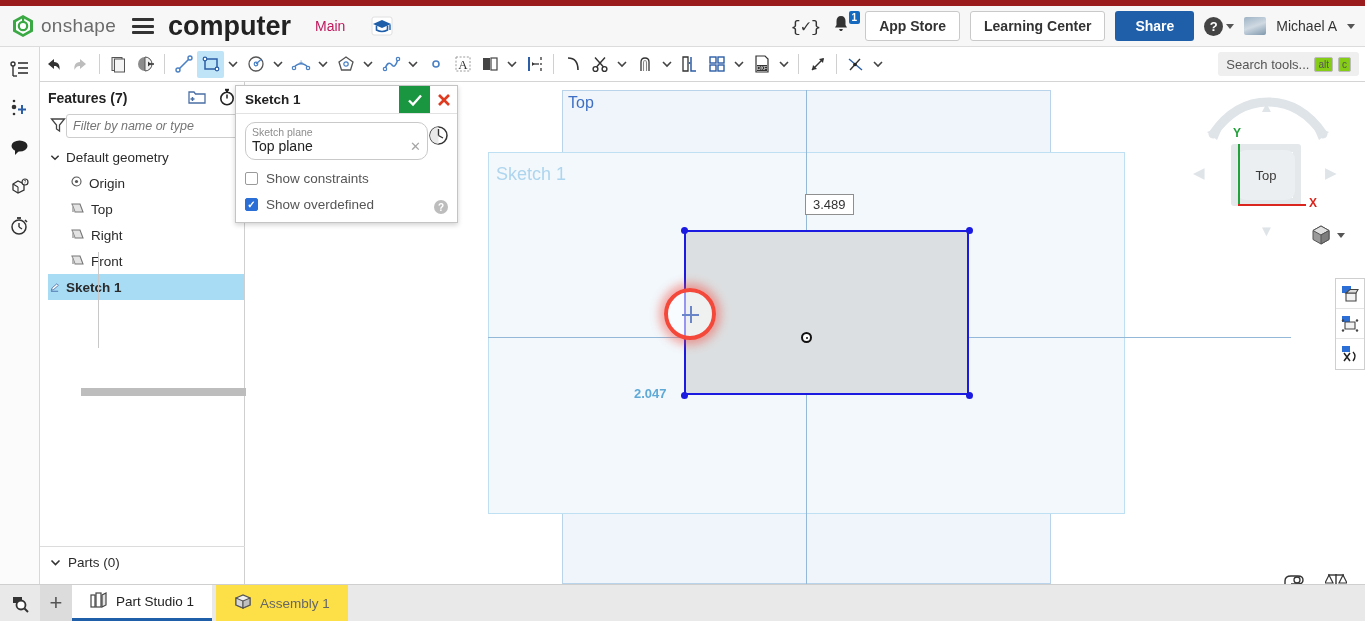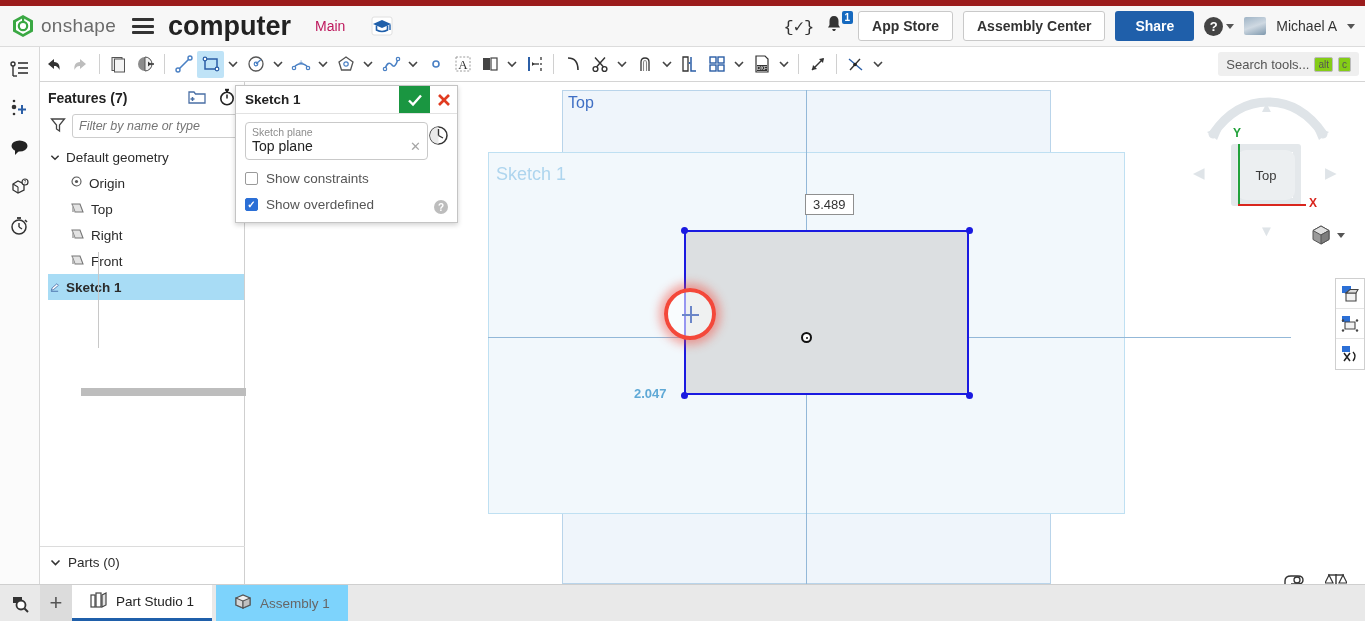--- a/index.html
+++ b/index.html
@@ -99,21 +99,21 @@
   .rail-ic { width:24px;height:24px;display:flex;align-items:center;justify-content:center;cursor:pointer;}
 
   
   .feat-panel {
     position:absolute; top:82px; left:40px; width:205px; height:502px;
     background:#fff; border-right:1px solid #cfcfcf;
   }
   .feat-head { display:flex;align-items:center;height:32px;padding:0 8px;}
   .feat-title { font-size:14px;font-weight:bold;color:#222; }
   .feat-head-icons { margin-left:auto;display:flex;gap:12px;align-items:center;}
-  .filter-row { display:flex;align-items:center;gap:6px;padding:0 8px 6px 10px;}
+  .filter-row { display:flex;align-items:center;padding:0 8px 6px 10px;}
   .filter-input {
     flex:1;height:24px;border:1px solid #cdcdcd;border-radius:3px;
     font-size:12.5px;font-style:italic;color:#9a9a9a;padding:0 6px;
     font-family:"Liberation Sans", sans-serif; background:#fff;
   }
   .tree { padding-left:8px;text-align:center; }
   .tree-row {
     display:flex;align-items:center;height:26px;gap:6px;cursor:pointer;
     font-size:13.5px;color:#2b2b2b;padding-left:2px;
   }
@@ -149,21 +149,21 @@
   .dlg-ok {
     margin-left:auto;width:31px;height:27px;background:#1a9641;color:#fff;
     display:flex;align-items:center;justify-content:center;font-size:16px;cursor:pointer;
   }
   .dlg-cancel {
     width:27px;height:27px;color:#e03b20;display:flex;align-items:center;justify-content:center;
     font-size:17px;font-weight:bold;cursor:pointer;
   }
   .dlg-body { padding:8px 9px 10px 9px; position:relative;}
   .field-box {
-    border:1px solid #c9c9c9;border-radius:4px;padding:3px 6px 5px 6px;background:#fff;
+    border:1px solid #c9c9c9;border-radius:10px;padding:3px 6px 5px 6px;background:#fff;
     width:183px;
   }
   .field-lbl { font-size:10.5px;color:#8d8d8d; }
   .field-val-row { display:flex;align-items:center; }
   .field-val { font-size:14px;color:#222; }
   .field-x { margin-left:auto;color:#a5a5a5;font-size:13px;cursor:pointer;}
   .clock-btn { position:absolute;right:8px;top:11px;cursor:pointer; }
   .chk-row { display:flex;align-items:center;gap:8px;margin-top:11px;}
   .chk {
     width:13px;height:13px;border:1px solid #9a9a9a;border-radius:2px;background:#fff;
@@ -269,21 +269,21 @@
     background:#e9e9e9;border-top:1px solid #cfcfcf;display:flex;align-items:stretch;
   }
   .tb-search{width:40px;display:flex;align-items:center;justify-content:center;cursor:pointer;}
   .tb-plus{width:32px;display:flex;align-items:center;justify-content:center;
            font-size:22px;color:#555;cursor:pointer;background:#dcdcdc;}
   .tab {
     display:flex;align-items:center;gap:8px;padding:0 18px;font-size:13.5px;cursor:pointer;
     position:relative;
   }
   .tab.active{background:#fff;color:#222;border-bottom:3px solid #1f5faa;}
-  .tab.inactive{background:#7dd3fc;color:#666;margin-left:4px;}
+  .tab.inactive{background:#fde047;color:#666;margin-left:4px;}
 </style>
 </head>
 <body>
 
 <div class="red-strip"></div>
 
 <div class="header">
   <div class="logo-wrap">
     <span class="logo-mark">
       <svg width="22" height="24" viewBox="0 0 22 24">
@@ -319,21 +319,21 @@
 
     <span class="bell-wrap">
       <svg width="20" height="20" viewBox="0 0 20 20">
         <path d="M10 2 C7 2 5.5 4 5.5 7 L5.5 11 L4 13.5 L16 13.5 L14.5 11 L14.5 7 C14.5 4 13 2 10 2 Z" fill="#333"></path>
         <path d="M8.2 15 C8.4 16.4 9.1 17 10 17 C10.9 17 11.6 16.4 11.8 15 Z" fill="#333"></path>
       </svg>
       <span class="badge">1</span>
     </span>
 
     <button class="btn-outline">App Store</button>
-    <button class="btn-outline">Assembly Center</button>
+    <button class="btn-outline">Learning Center</button>
     <button class="btn-share">Share</button>
 
     <span class="help-wrap">
       <span class="q-circle">?</span>
       <span class="caret-d"></span>
     </span>
 
     <span class="avatar"></span>
     <span class="user-name">Michael A</span>
     <span class="caret-d"></span>

